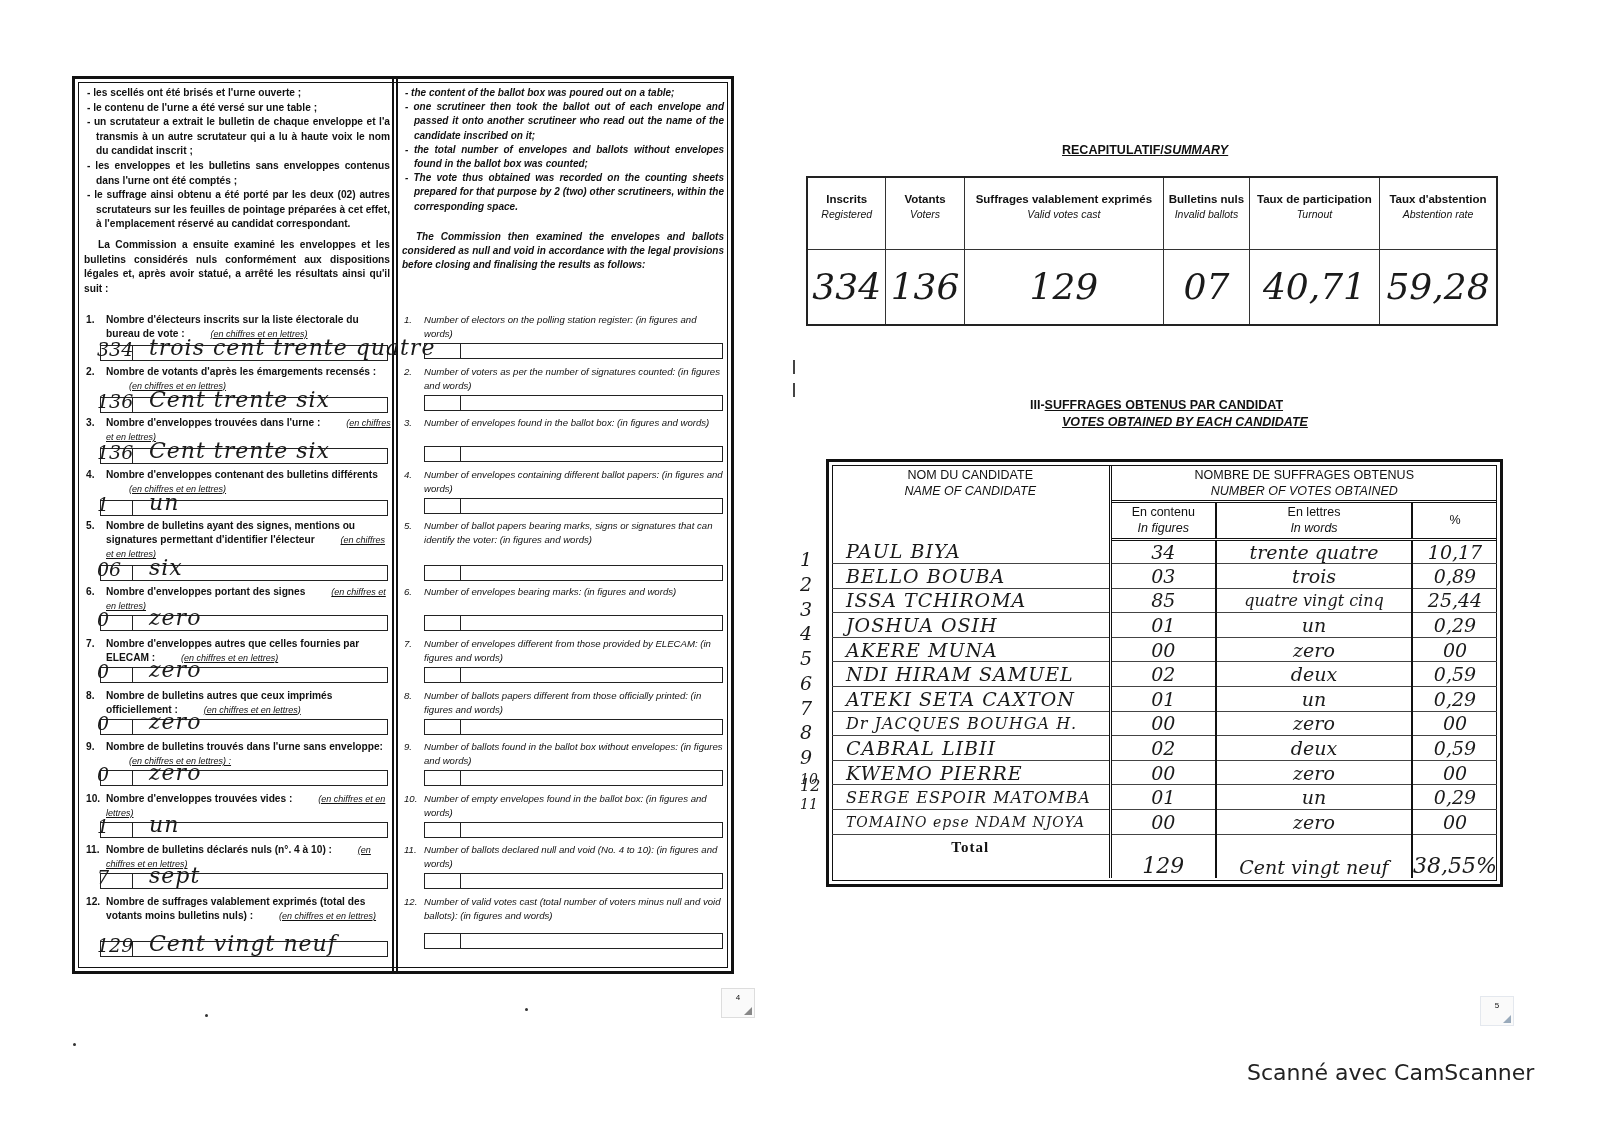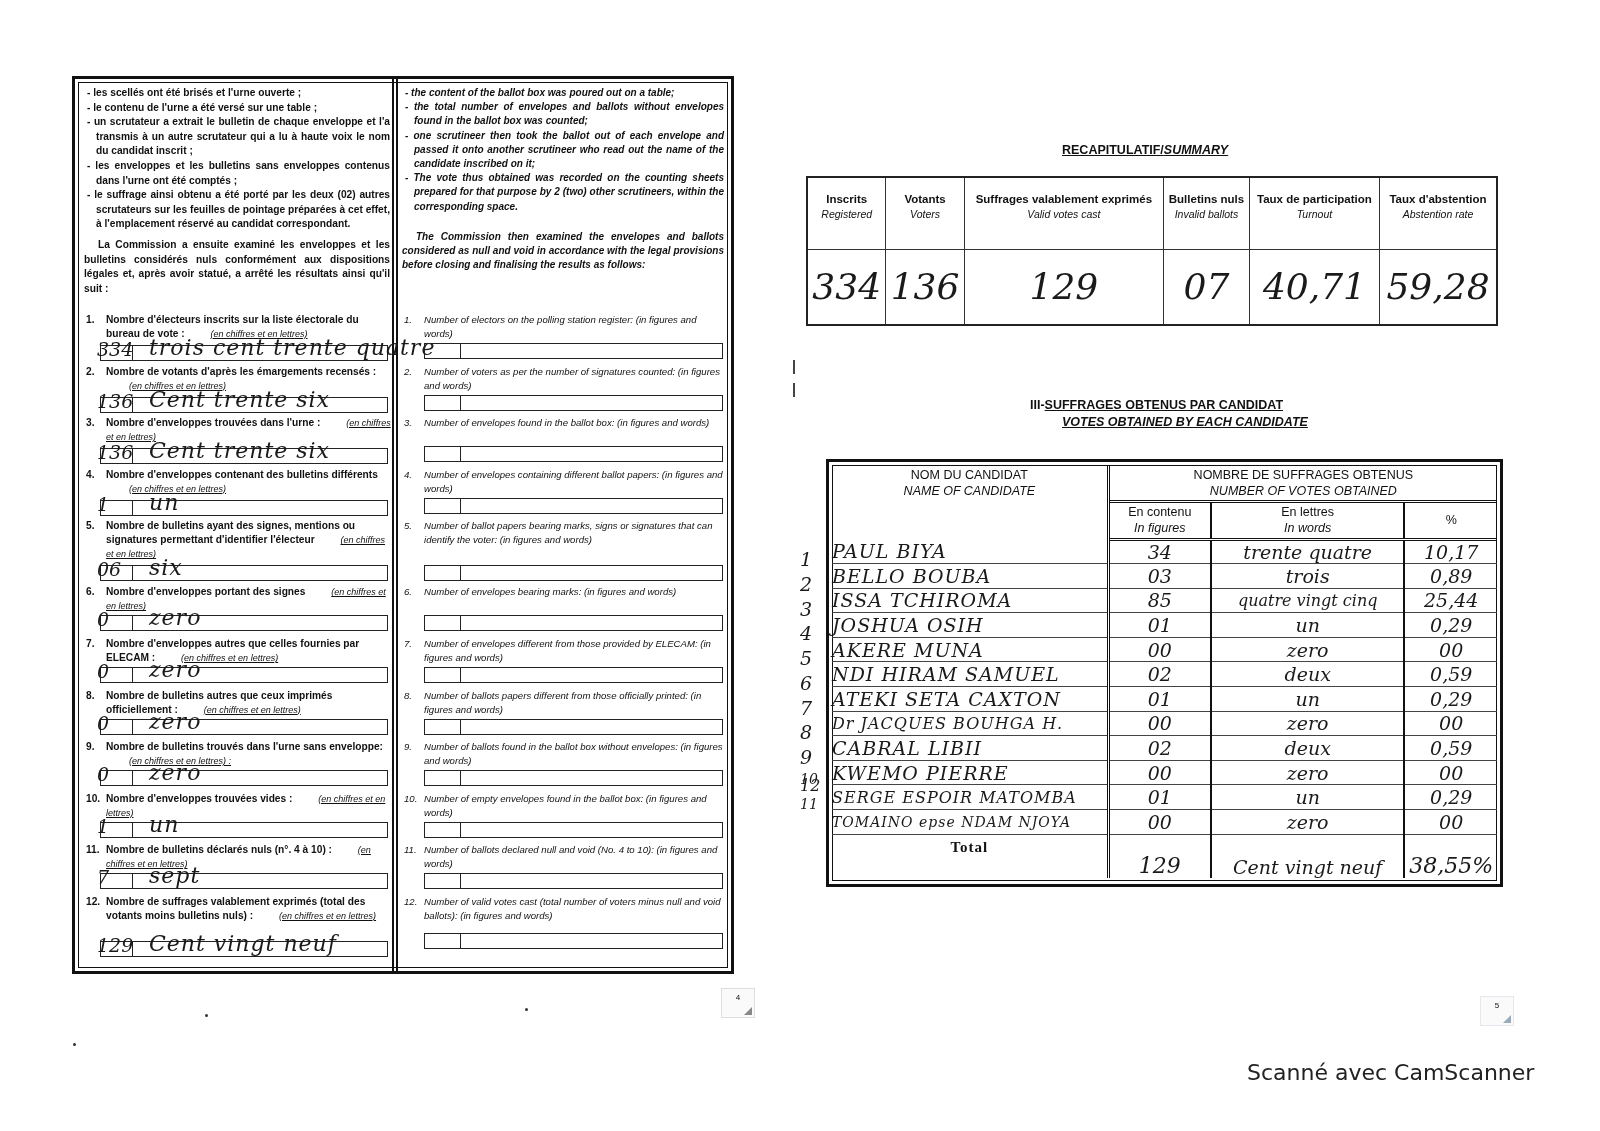--- a/index.html
+++ b/index.html
@@ -68,24 +68,24 @@
     border: 3px solid #111; outline: 1px solid #111; outline-offset: -7px;
   }
   .cand-table { position: absolute; left: 832px; top: 465px; width: 665px; border-collapse: collapse; }
   .cand-table th { font-weight: normal; font-size: 12.5px; line-height: 16px; }
   .cand-table th i { font-style: italic; }
   .cand-table .h-name { width: 278px; height: 40px; border-right: 3px double #111; text-align: center; vertical-align: top; padding-top: 2px; }
   .cand-table .h-votes { height: 36px; border-bottom: 3px double #111; text-align: center; vertical-align: top; padding-top: 2px; }
   .cand-table .h-sub { height: 38px; text-align: center; font-size: 12.5px; line-height: 16px; border-right: 2px solid #111; border-bottom: 3px double #111; }
   .cand-table .h-sub:last-child { border-right: none; }
   .cand-table td { height: 24.6px; font-size: 19px; border-bottom: 1px solid #444; white-space: nowrap; overflow: visible; }
-  .cand-table td.name { border-right: 3px double #111; padding-left: 0; letter-spacing: 1px; font-style: italic; }
+  .cand-table td.name { border-right: 3px double #111; padding-left: 14px; letter-spacing: 1px; font-style: italic; }
   .cand-table td.fig { width: 106px; text-align: center; border-right: 2px solid #111; }
   .cand-table td.words { width: 196px; text-align: center; border-right: 2px solid #111; }
-  .cand-table td.pct { width: 93px; text-align: center; }
+  .cand-table td.pct { width: 85px; text-align: center; }
   .cand-table tr.total td { height: 44px; border-bottom: none; vertical-align: bottom; font-size: 22px; }
   .cand-table tr.total td.name { text-align: center; vertical-align: top; font-family: "Liberation Serif", serif; font-style: normal; font-weight: bold; font-size: 15px; padding: 4px 0 0 0; }
   .row-num { position: absolute; left: 800px; font-size: 19px; }
 
   .scan-mark { position: absolute; left: 1247px; top: 1060px; font-size: 22px; color: #222; font-family: "DejaVu Sans", sans-serif; }
   .speck { position: absolute; width: 3px; height: 3px; background: #333; border-radius: 50%; }
   .margin-tick { position: absolute; width: 2px; background: #444; }
 </style>
 </head>
 <body>
@@ -100,22 +100,22 @@
     <li>un scrutateur a extrait le bulletin de chaque enveloppe et l'a transmis à un autre scrutateur qui a lu à haute voix le nom du candidat inscrit ;</li>
     <li>les enveloppes et les bulletins sans enveloppes contenus dans l'urne ont été comptés ;</li>
     <li>le suffrage ainsi obtenu a été porté par les deux (02) autres scrutateurs sur les feuilles de pointage préparées à cet effet, à l'emplacement réservé au candidat correspondant.</li>
   </ul>
   <p class="para">La Commission a ensuite examiné les enveloppes et les bulletins considérés nuls conformément aux dispositions légales et, après avoir statué, a arrêté les résultats ainsi qu'il suit :</p>
 </div>
 
 <div class="en-col">
   <ul class="bullets">
     <li>the content of the ballot box was poured out on a table;</li>
+    <li>one scrutineer then took the ballot out of each envelope and passed it onto another scrutineer who read out the name of the candidate inscribed on it;</li>
     <li>the total number of envelopes and ballots without envelopes found in the ballot box was counted;</li>
-    <li>one scrutineer then took the ballot out of each envelope and passed it onto another scrutineer who read out the name of the candidate inscribed on it;</li>
     <li>The vote thus obtained was recorded on the counting sheets prepared for that purpose by 2 (two) other scrutineers, within the corresponding space.</li>
   </ul>
   <p class="para" style="margin-top:16px">The Commission then examined the envelopes and ballots considered as null and void in accordance with the legal provisions before closing and finalising the results as follows:</p>
 </div>
 
 <div class="items">
   <div class="item">
     <div class="q"><span class="num">1.</span><span>Nombre d'électeurs inscrits sur la liste électorale du bureau de vote :</span> <span class="sub">(en chiffres et en lettres)</span></div>
     <div class="answer-box" style="top:32px">
         <div class="fig-cell"></div>
@@ -321,21 +321,21 @@
 <div class="margin-tick" style="left:793px; top:360px; height:14px;"></div>
 <div class="margin-tick" style="left:793px; top:383px; height:14px;"></div>
 
 <div class="section-title"><span>III-</span><span class="u">SUFFRAGES OBTENUS PAR CANDIDAT</span></div>
 <div class="section-sub">VOTES OBTAINED BY EACH CANDIDATE</div>
 
 <div class="cand-frame"></div>
 <table class="cand-table">
   <tbody>
       <tr>
-    <th class="h-name" rowspan="2"><span>NOM DU CANDIDAT</span><br><i>NAME OF CANDIDATE</i></th>
+    <th class="h-name" rowspan="2"><span>NOM DU CANDIDATE</span><br><i>NAME OF CANDIDATE</i></th>
     <th class="h-votes" colspan="3"><span>NOMBRE DE SUFFRAGES OBTENUS</span><br><i>NUMBER OF VOTES OBTAINED</i></th>
   </tr>
   <tr>
     <th class="h-sub"><span>En contenu</span><br><i>In figures</i></th>
     <th class="h-sub"><span>En lettres</span><br><i>In words</i></th>
     <th class="h-sub">%</th>
   </tr>
   <tr>
         <td class="name hand">PAUL BIYA</td>
         <td class="fig hand">34</td>

